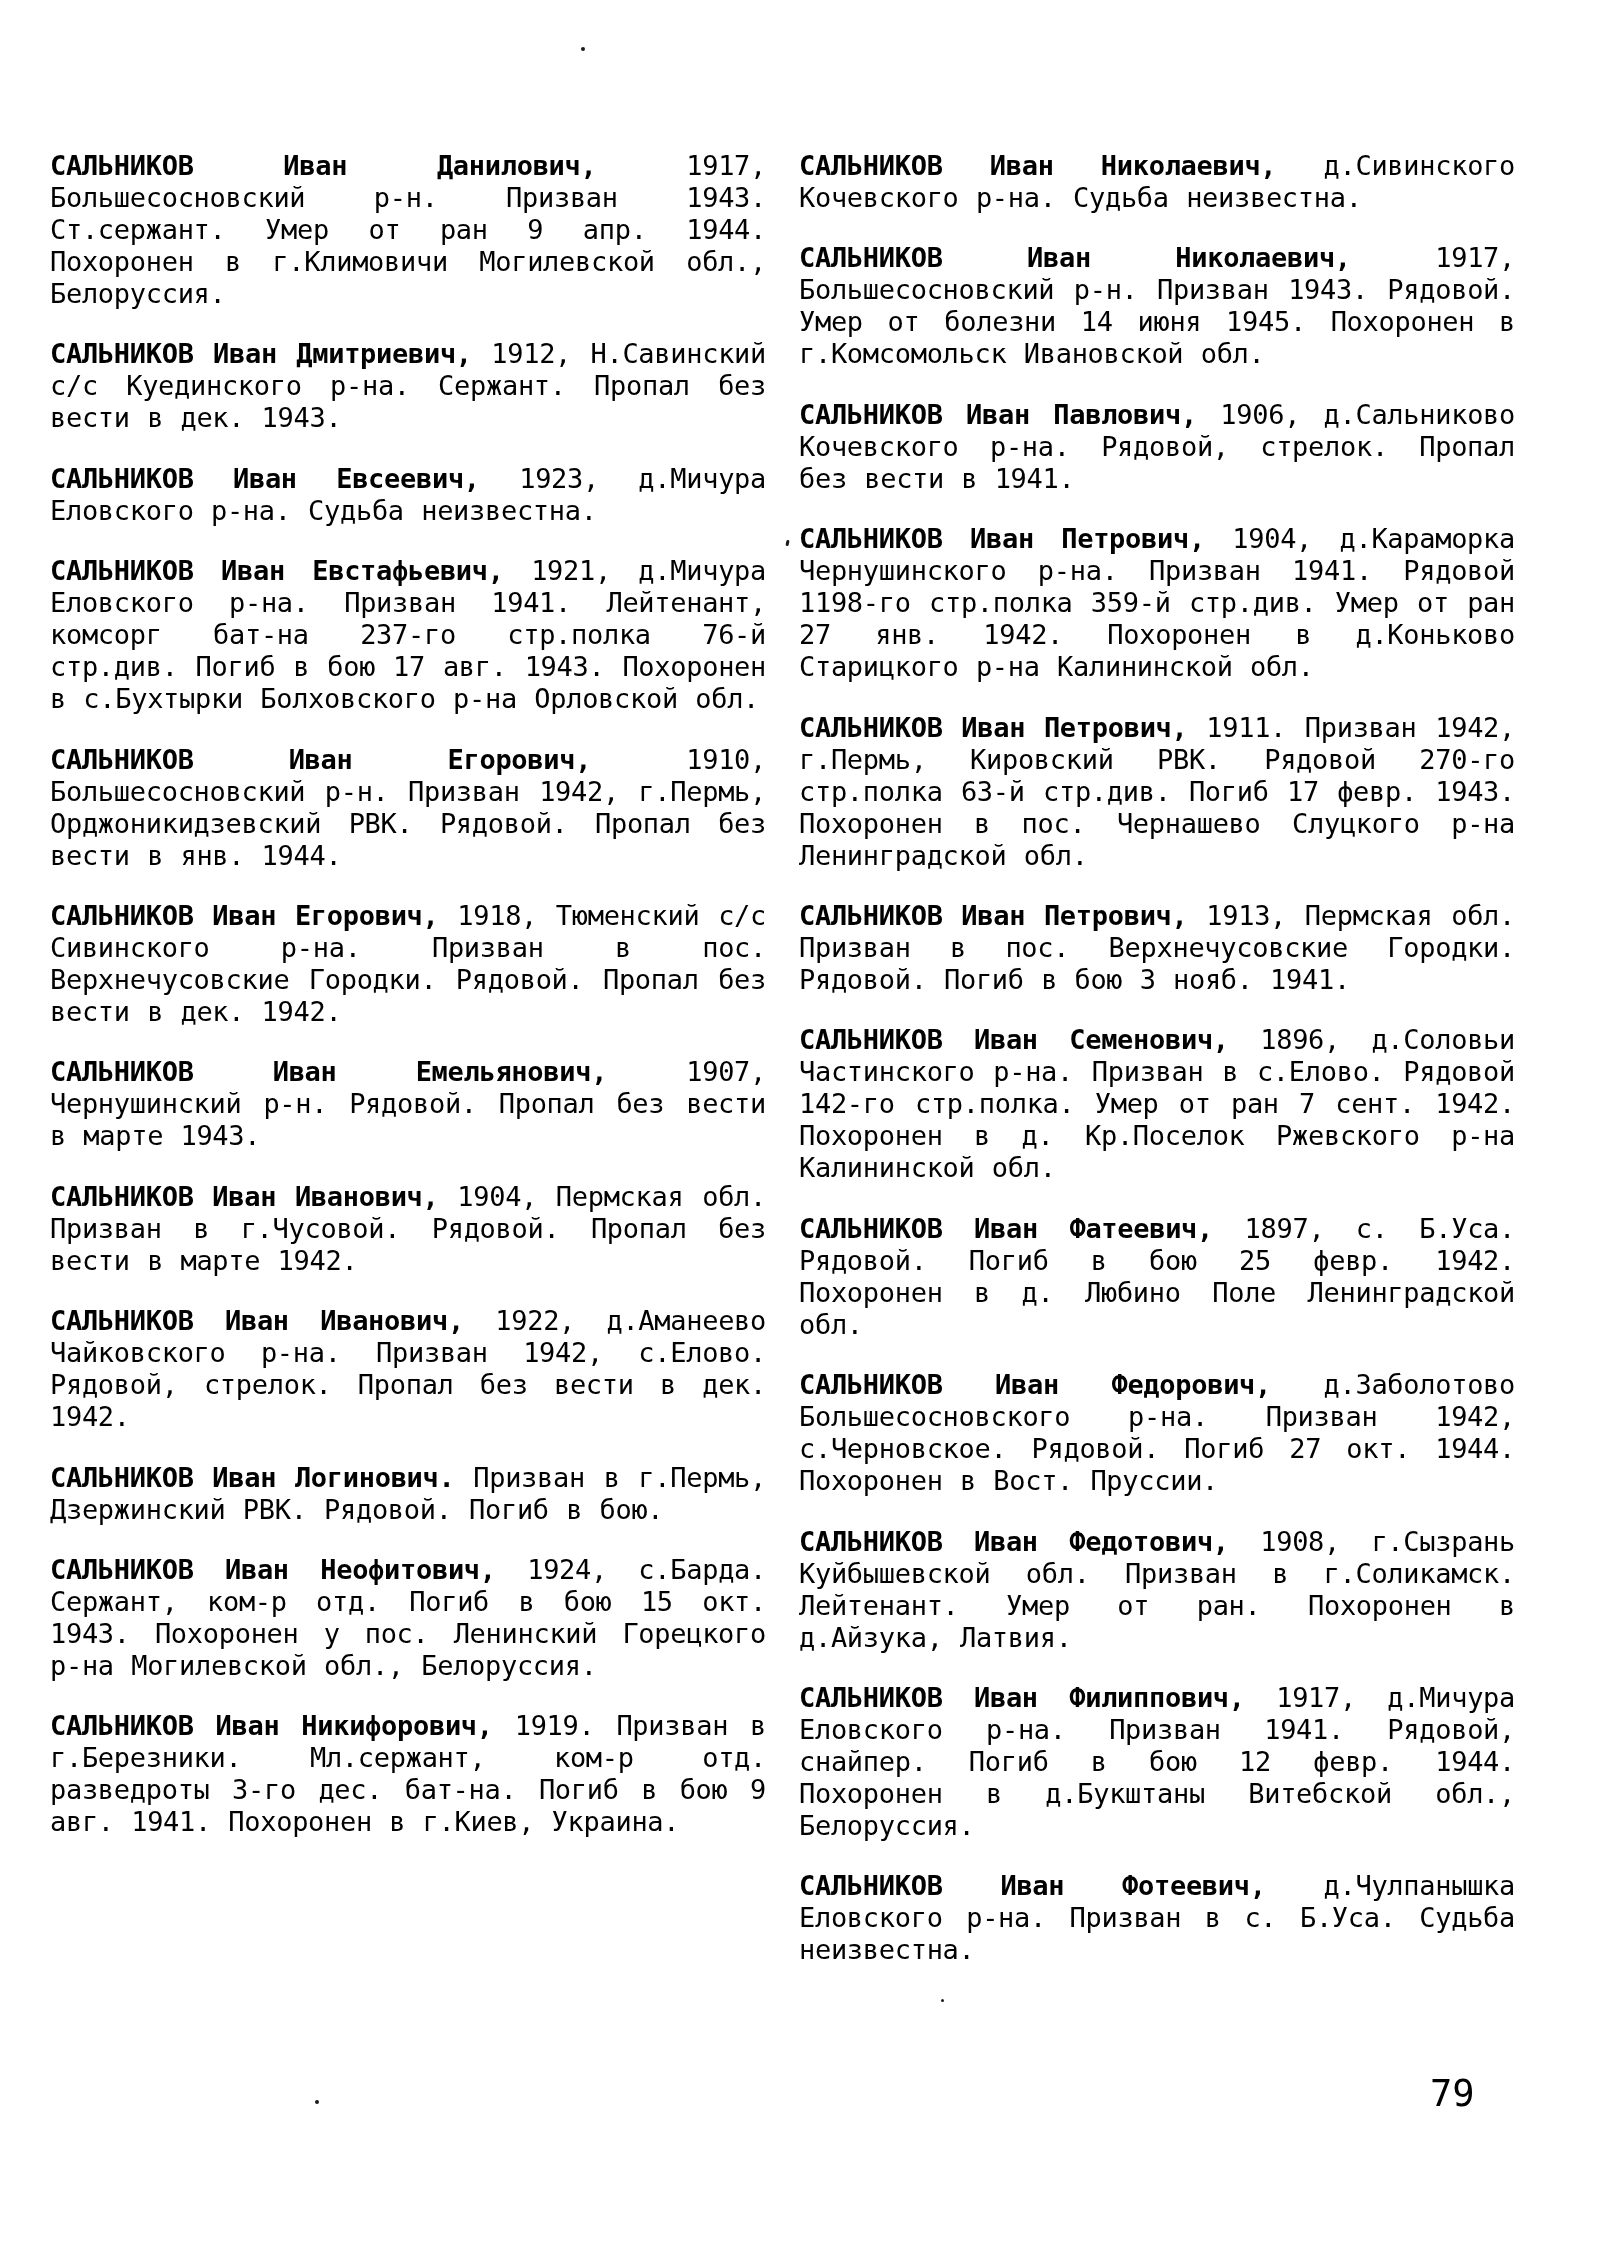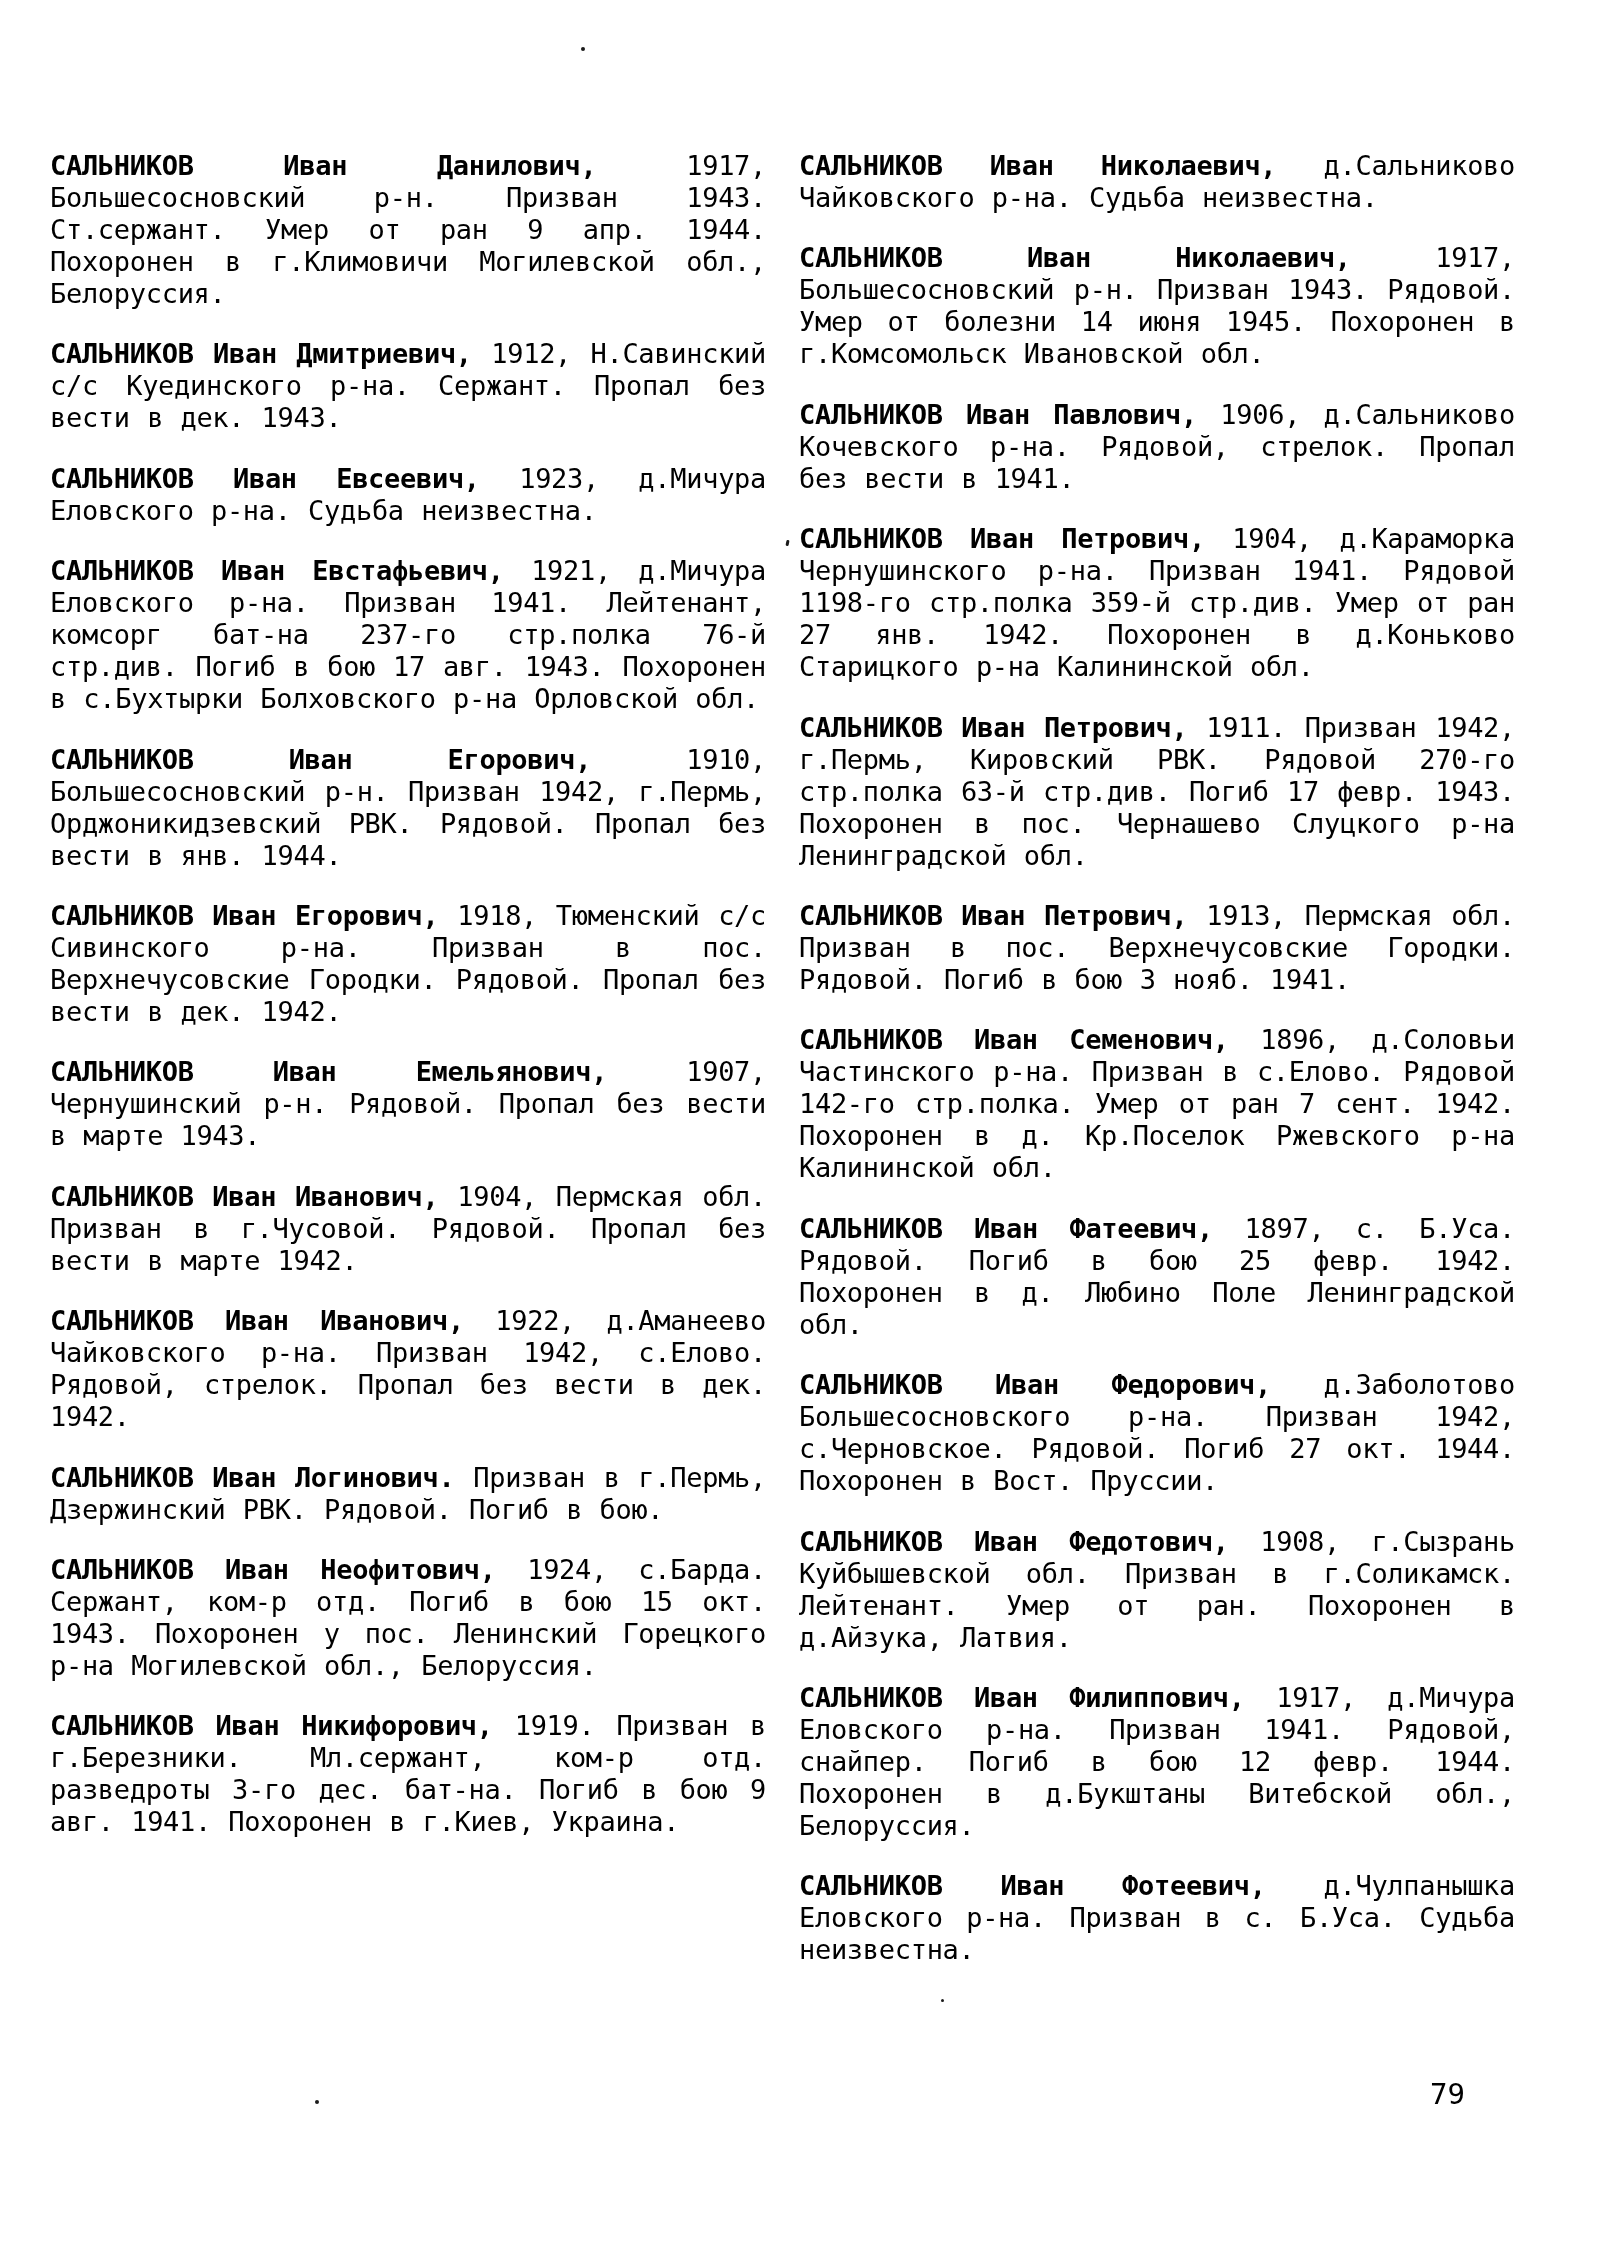--- a/index.html
+++ b/index.html
@@ -27,21 +27,21 @@
     line-height: 32px;
     text-align: justify;
     letter-spacing: -0.3px;
     word-spacing: 1.4px;
   }
   .surname { font-weight: bold; }
   .page-number {
     position: absolute;
     left: 1430px;
     top: 2078px;
-    font-size: 29px;
+    font-size: 37px;
     line-height: 32px;
   }
   .speck {
     position: absolute;
     background: #1a1a1a;
     border-radius: 50%;
   }
   .speck-1 { left: 581px;  top: 47px;   width: 4.1px; height: 4.1px; }
   .speck-2 { left: 786px; top: 540px;  width: 2.7px; height: 6.1px; border-radius: 1.4px; transform: rotate(12deg); }
   .speck-3 { left: 315px;  top: 2100px; width: 4.1px; height: 4.1px; }
@@ -62,21 +62,21 @@
     <p class="entry"><span class="surname">САЛЬНИКОВ Иван Егорович,</span> <span>1918, Тюменский с/с Сивинского р-на. Призван в пос. Верхнечусовские Городки. Рядовой. Пропал без вести в дек. 1942.</span></p>
     <p class="entry"><span class="surname">САЛЬНИКОВ Иван Емельянович,</span> <span>1907, Чернушинский р-н. Рядовой. Пропал без вести в марте 1943.</span></p>
     <p class="entry"><span class="surname">САЛЬНИКОВ Иван Иванович,</span> <span>1904, Пермская обл. Призван в г.Чусовой. Рядовой. Пропал без вести в марте 1942.</span></p>
     <p class="entry"><span class="surname">САЛЬНИКОВ Иван Иванович,</span> <span>1922, д.Аманеево Чайковского р-на. Призван 1942, с.Елово. Рядовой, стрелок. Пропал без вести в дек. 1942.</span></p>
     <p class="entry"><span class="surname">САЛЬНИКОВ Иван Логинович.</span> <span>Призван в г.Пермь, Дзержинский РВК. Рядовой. Погиб в бою.</span></p>
     <p class="entry"><span class="surname">САЛЬНИКОВ Иван Неофитович,</span> <span>1924, с.Барда. Сержант, ком-р отд. Погиб в бою 15 окт. 1943. Похоронен у пос. Ленинский Горецкого р-на Могилевской обл., Белоруссия.</span></p>
     <p class="entry"><span class="surname">САЛЬНИКОВ Иван Никифорович,</span> <span>1919. Призван в г.Березники. Мл.сержант, ком-р отд. разведроты 3-го дес. бат-на. Погиб в бою 9 авг. 1941. Похоронен в г.Киев, Украина.</span></p>
   </div>
 
   <div class="col col-right">
-    <p class="entry"><span class="surname">САЛЬНИКОВ Иван Николаевич,</span> <span>д.Сальниково Чайковского р-на. Судьба неизвестна.</span></p>
+    <p class="entry"><span class="surname">САЛЬНИКОВ Иван Николаевич,</span> <span>д.Сивинского Кочевского р-на. Судьба неизвестна.</span></p>
     <p class="entry"><span class="surname">САЛЬНИКОВ Иван Николаевич,</span> <span>1917, Большесосновский р-н. Призван 1943. Рядовой. Умер от болезни 14 июня 1945. Похоронен в г.Комсомольск Ивановской обл.</span></p>
     <p class="entry"><span class="surname">САЛЬНИКОВ Иван Павлович,</span> <span>1906, д.Сальниково Кочевского р-на. Рядовой, стрелок. Пропал без вести в 1941.</span></p>
     <p class="entry"><span class="surname">САЛЬНИКОВ Иван Петрович,</span> <span>1904, д.Караморка Чернушинского р-на. Призван 1941. Рядовой 1198-го стр.полка 359-й стр.див. Умер от ран 27 янв. 1942. Похоронен в д.Коньково Старицкого р-на Калининской обл.</span></p>
     <p class="entry"><span class="surname">САЛЬНИКОВ Иван Петрович,</span> <span>1911. Призван 1942, г.Пермь, Кировский РВК. Рядовой 270-го стр.полка 63-й стр.див. Погиб 17 февр. 1943. Похоронен в пос. Чернашево Слуцкого р-на Ленинградской обл.</span></p>
     <p class="entry"><span class="surname">САЛЬНИКОВ Иван Петрович,</span> <span>1913, Пермская обл. Призван в пос. Верхнечусовские Городки. Рядовой. Погиб в бою 3 нояб. 1941.</span></p>
     <p class="entry"><span class="surname">САЛЬНИКОВ Иван Семенович,</span> <span>1896, д.Соловьи Частинского р-на. Призван в с.Елово. Рядовой 142-го стр.полка. Умер от ран 7 сент. 1942. Похоронен в д. Кр.Поселок Ржевского р-на Калининской обл.</span></p>
     <p class="entry"><span class="surname">САЛЬНИКОВ Иван Фатеевич,</span> <span>1897, с. Б.Уса. Рядовой. Погиб в бою 25 февр. 1942. Похоронен в д. Любино Поле Ленинградской обл.</span></p>
     <p class="entry"><span class="surname">САЛЬНИКОВ Иван Федорович,</span> <span>д.Заболотово Большесосновского р-на. Призван 1942, с.Черновское. Рядовой. Погиб 27 окт. 1944. Похоронен в Вост. Пруссии.</span></p>
     <p class="entry"><span class="surname">САЛЬНИКОВ Иван Федотович,</span> <span>1908, г.Сызрань Куйбышевской обл. Призван в г.Соликамск. Лейтенант. Умер от ран. Похоронен в д.Айзука, Латвия.</span></p>
     <p class="entry"><span class="surname">САЛЬНИКОВ Иван Филиппович,</span> <span>1917, д.Мичура Еловского р-на. Призван 1941. Рядовой, снайпер. Погиб в бою 12 февр. 1944. Похоронен в д.Букштаны Витебской обл., Белоруссия.</span></p>

